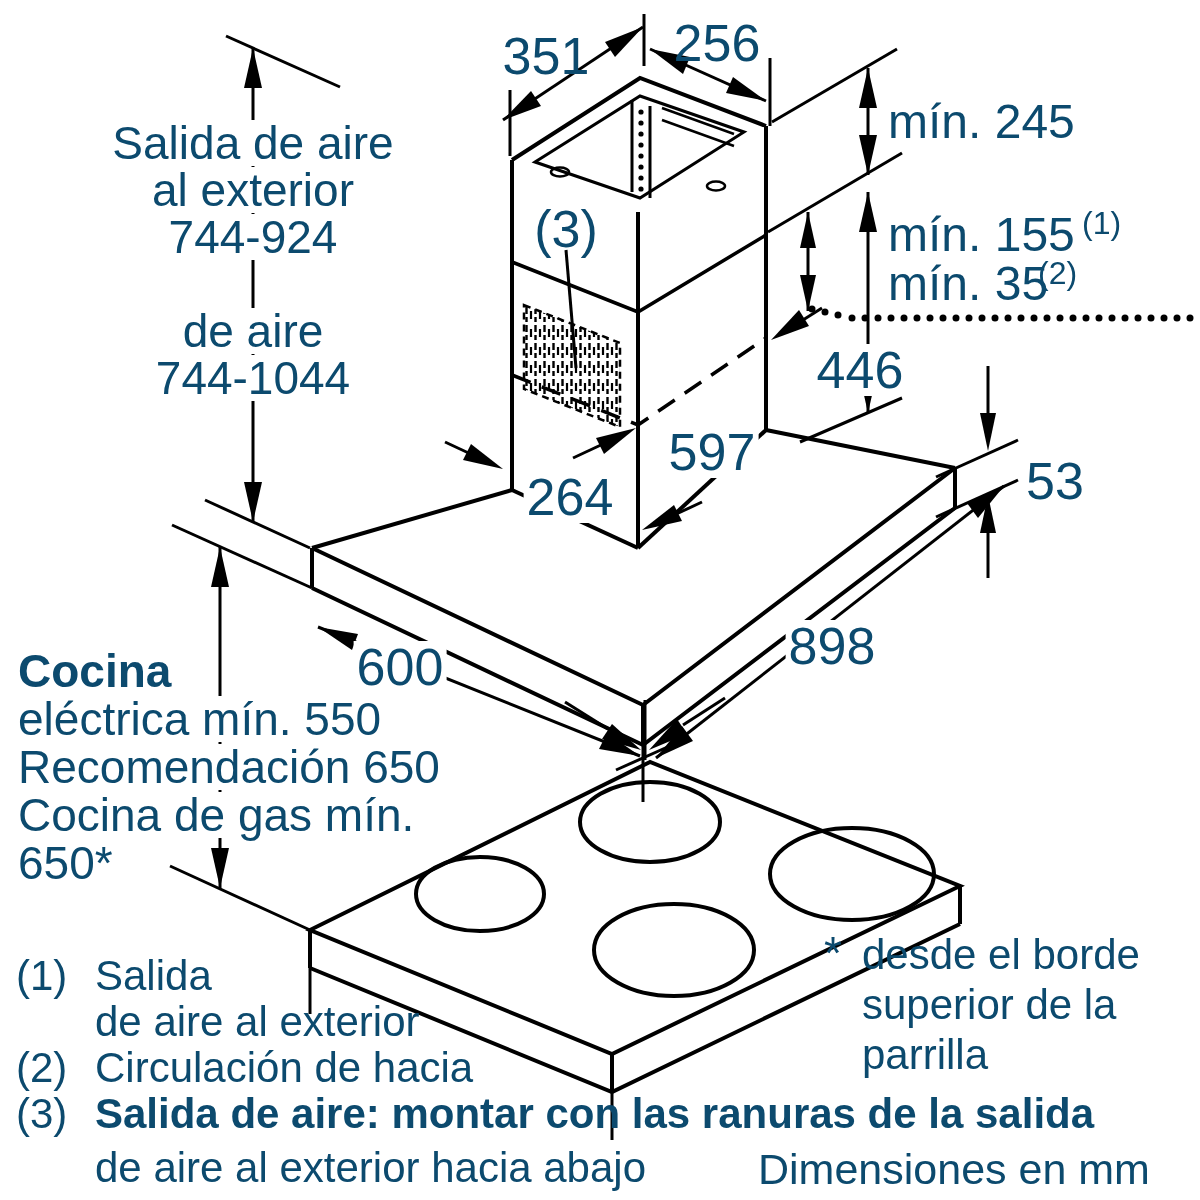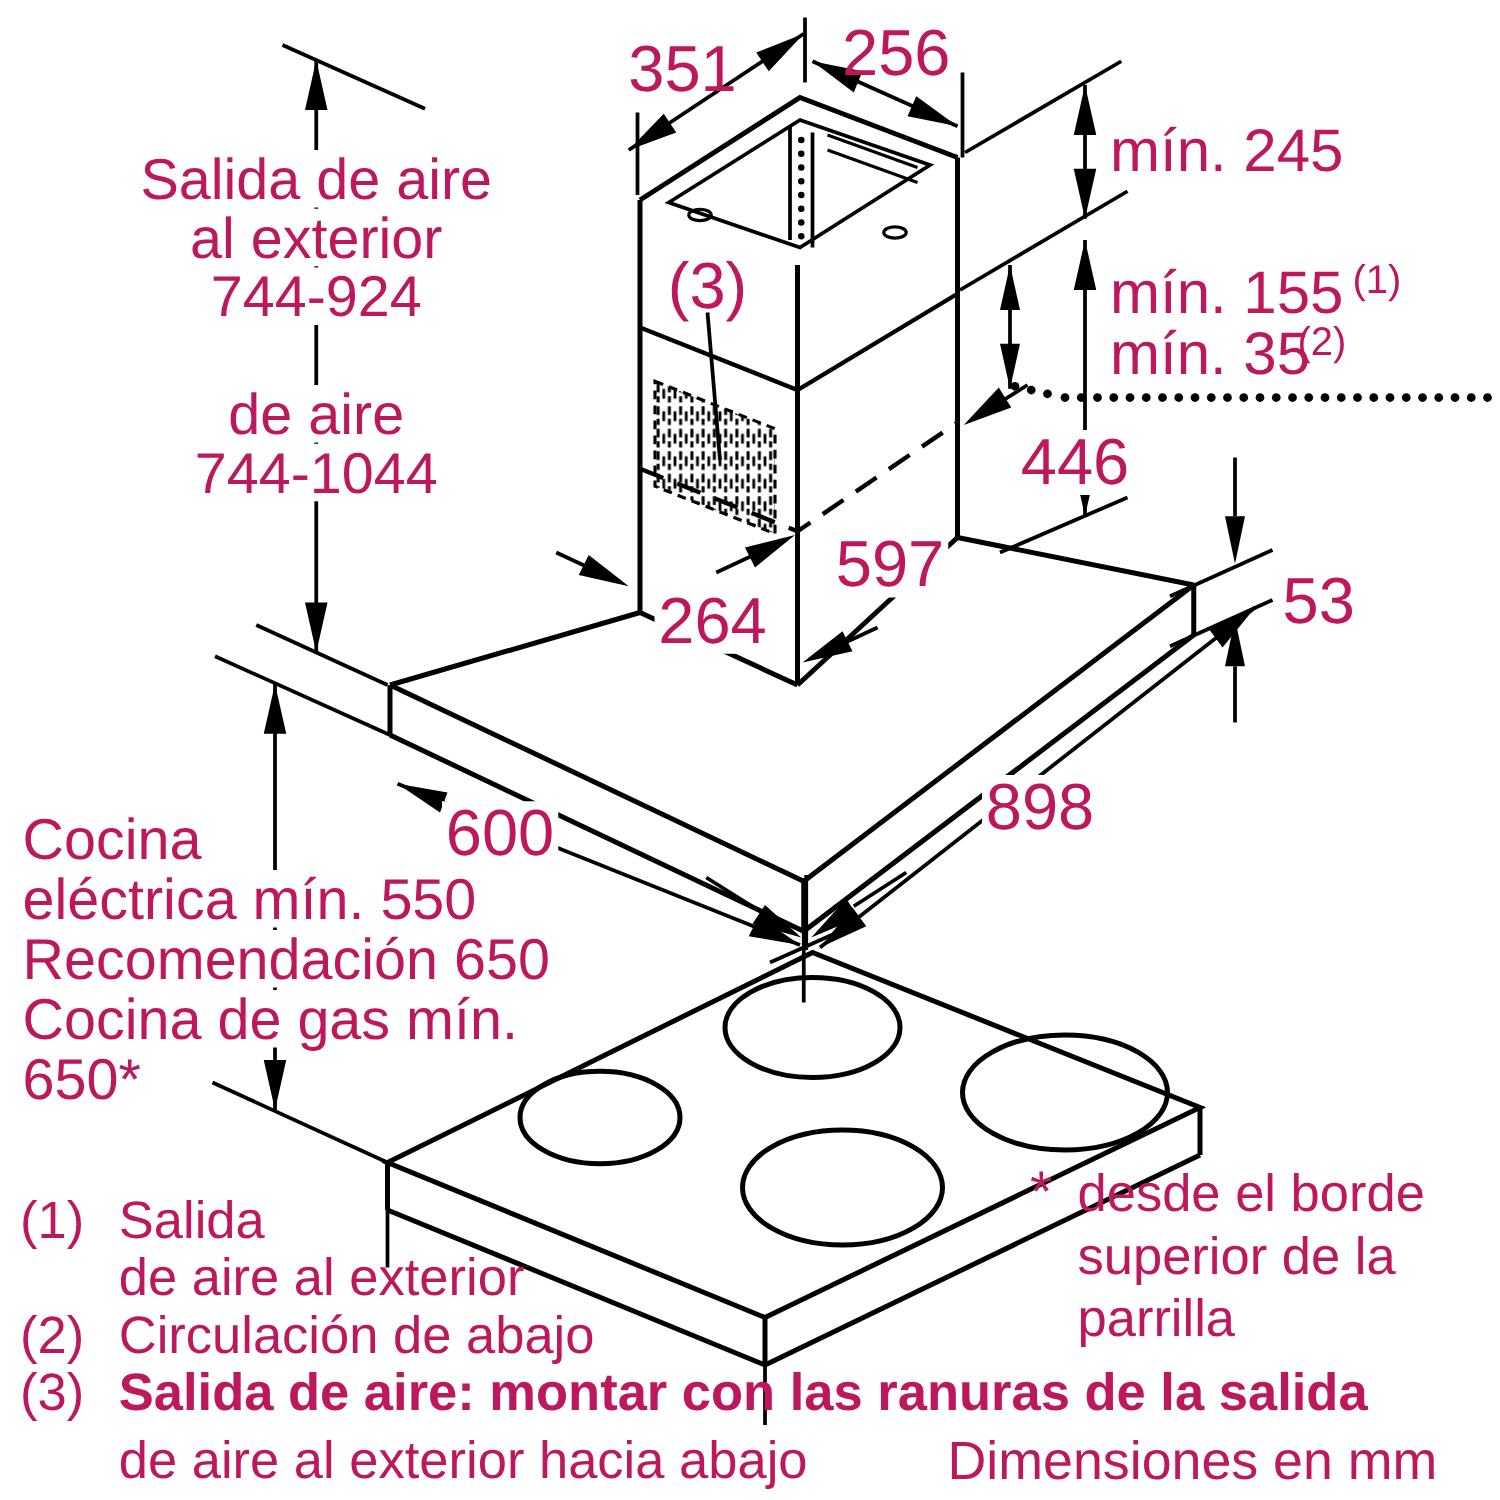--- a/index.html
+++ b/index.html
@@ -1,21 +1,21 @@
 <!DOCTYPE html>
 <html><head>
 <meta charset="utf-8">
 <style>
   html,body{margin:0;padding:0;background:#fff;}
   .stage{
     position:relative;width:1200px;height:1200px;background:#fff;overflow:hidden;
     font-family:"Liberation Sans", sans-serif;color:#000;
   }
   .stage svg{position:absolute;left:0;top:0;}
-  .lbl{position:absolute;white-space:nowrap;color:#be185d;line-height:1;}
+  .lbl{position:absolute;white-space:nowrap;color:#0c4a6e;line-height:1;}
   .dimnum{font-size:52px;transform:translate(-50%,-50%);}
   .minlbl{font-size:48px;transform:translateY(-50%);}
   .sup{font-size:32px;position:absolute;}
   .bg{background:#fff;padding:0 3px;}
   .blocktop{font-size:46px;transform:translate(-50%,-50%);background:#fff;padding:0 2px;}
   .blockmid{font-size:46px;background:#fff;padding:0 2px;}
   .fnote{font-size:42px;}
   .units{font-size:43px;}
   .star{font-size:46px;}
 </style>
@@ -227,31 +227,31 @@
   <span class="lbl dimnum bg" style="left:832px;top:646px;">898</span>
   <span class="lbl dimnum bg" style="left:400px;top:667px;">600</span>
   <span class="lbl dimnum" style="left:566px;top:229px;">(3)</span>
 
   <span class="lbl blocktop" style="left:253px;top:143px;">Salida de aire</span>
   <span class="lbl blocktop" style="left:253px;top:190px;">al exterior</span>
   <span class="lbl blocktop" style="left:253px;top:237px;">744-924</span>
   <span class="lbl blocktop" style="left:253px;top:331px;">de aire</span>
   <span class="lbl blocktop" style="left:253px;top:378px;">744-1044</span>
 
-  <span class="lbl blockmid" style="left:16px;top:648px;">Cocina</span>
+  <span class="lbl blockmid" style="left:16px;top:648px;font-weight:bold;">Cocina</span>
   <span class="lbl blockmid" style="left:16px;top:696px;">eléctrica mín. 550</span>
   <span class="lbl blockmid" style="left:16px;top:744px;">Recomendación 650</span>
   <span class="lbl blockmid" style="left:16px;top:792px;">Cocina de gas mín.</span>
   <span class="lbl blockmid" style="left:16px;top:840px;">650*</span>
 
   <span class="lbl fnote" style="left:16px;top:955px;">(1)</span>
   <span class="lbl fnote" style="left:95px;top:955px;">Salida</span>
   <span class="lbl fnote" style="left:95px;top:1001px;text-align:center;">de aire al exterior</span>
   <span class="lbl fnote" style="left:16px;top:1047px;">(2)</span>
-  <span class="lbl fnote" style="left:95px;top:1047px;">Circulación de abajo</span>
+  <span class="lbl fnote" style="left:95px;top:1047px;">Circulación de hacia</span>
   <span class="lbl fnote" style="left:16px;top:1093px;">(3)</span>
   <span class="lbl fnote" style="left:95px;top:1093px;font-weight:bold;">Salida de aire: montar con las ranuras de la salida</span>
   <span class="lbl fnote" style="left:95px;top:1147px;">de aire al exterior hacia abajo</span>
 
   <span class="lbl star" style="left:824px;top:930px;">*</span>
   <span class="lbl fnote" style="left:862px;top:934px;">desde el borde</span>
   <span class="lbl fnote" style="left:862px;top:984px;">superior de la</span>
   <span class="lbl fnote" style="left:862px;top:1034px;">parrilla</span>
 
   <span class="lbl units" style="left:758px;top:1148px;">Dimensiones en mm</span>

